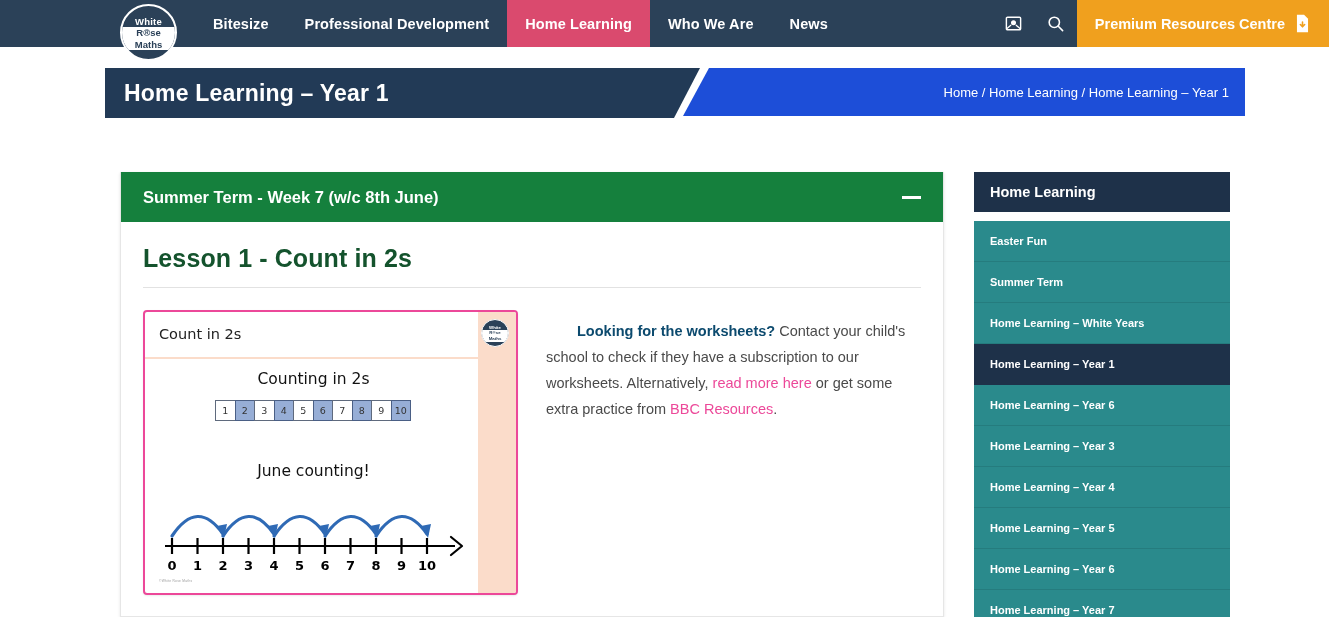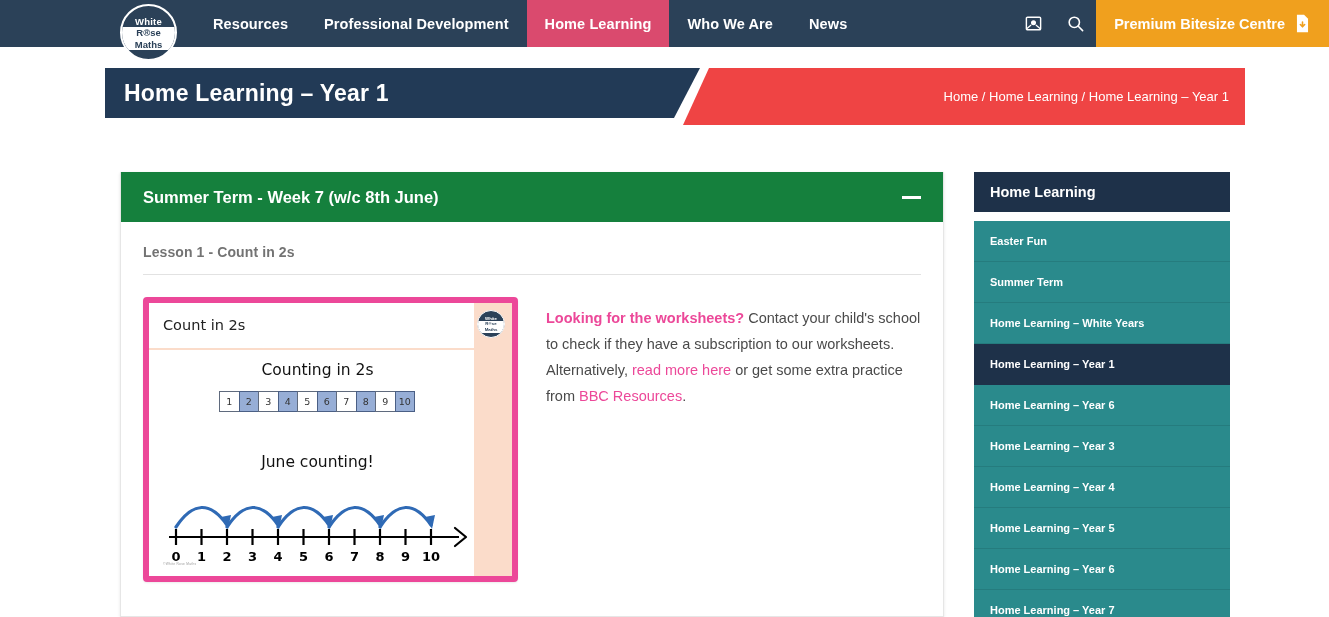--- a/index.html
+++ b/index.html
@@ -64,22 +64,22 @@
     position: absolute; left: 105px; top: 0; width: 595px; height: 50px;
     background: #223a56;
     clip-path: polygon(0 0, 100% 0, calc(100% - 26px) 100%, 0 100%);
     display: flex; align-items: center;
   }
   .banner-title {
     color: #ffffff; font-size: 23px; font-weight: bold;
     padding-left: 19px; letter-spacing: .2px;
   }
   .banner-teal {
-    position: absolute; left: 683px; top: 0; width: 562px; height: 57px;
-    background: #ef4444;
+    position: absolute; left: 683px; top: 0; width: 562px; height: 48px;
+    background: #1d4ed8;
     clip-path: polygon(26px 0, 100% 0, 100% 100%, 0 100%);
     display: flex; align-items: center; justify-content: flex-end;
   }
   .breadcrumb {
     color: #ffffff; font-size: 13px; padding-right: 16px; white-space: nowrap;
   }
 
   
   .content {
     position: absolute; top: 172px; left: 0; width: 1329px; height: 445px;
@@ -94,31 +94,31 @@
   .card-header {
     height: 50px; background: #15803d;
     display: flex; align-items: center; justify-content: space-between;
     padding: 0 22px; cursor: pointer;
   }
   .card-header-title { color: #ffffff; font-size: 16.5px; font-weight: bold; }
   .minus-icon { width: 19px; height: 3px; background: #ffffff; }
 
   .card-body { padding: 22px 22px 0 22px; }
   .lesson-title {
-    color: #737373; font-size: 14px; font-weight: bold;
+    color: #14532d; font-size: 25px; font-weight: bold;
     padding-bottom: 14px; letter-spacing: .1px;
   }
   .divider { height: 1px; background: #e2e2e2; margin-bottom: 22px; }
 
   .lesson-row { display: flex; gap: 28px; }
 
   
   .slide {
     width: 375px; height: 285px;
-    background: #ffffff; border: 6px solid #ec4899; border-radius: 4px;
+    background: #ffffff; border: 2px solid #ec4899; border-radius: 4px;
     position: relative; overflow: hidden; flex: none; cursor: pointer;
     box-shadow: 0 1px 2px rgba(0,0,0,.08);
   }
   .slide-stripe {
     position: absolute; right: 0; top: 0; width: 38px; height: 100%;
     background: #fbdcca;
   }
   .slide-title {
     position: absolute; left: 14px; top: 14px;
     font-size: 14.5px; color: #222222;
@@ -167,21 +167,21 @@
   .slide-watermark {
     position: absolute; left: 14px; bottom: 10px;
     font-size: 3.2px; color: #9a9a9a; letter-spacing: .3px;
   }
 
   
   .lesson-text {
     flex: 1; padding-top: 8px;
     font-size: 14.5px; line-height: 26px; color: #4a4a4a;
   }
-  .lesson-text b { color: #ec4899; }
+  .lesson-text b { color: #0c4a6e; margin-left: 31px; }
   .lesson-text a { color: #ec4899; text-decoration: none; cursor: pointer; }
 
   
   .sidebar {
     position: absolute; left: 974px; top: 0; width: 256px;
   }
   .sb-head {
     height: 40px; background: #1e3149;
     display: flex; align-items: center; padding-left: 16px;
     color: #ffffff; font-size: 14.5px; font-weight: bold;
@@ -194,42 +194,42 @@
     color: #ffffff; font-size: 11px; font-weight: bold;
     cursor: pointer;
   }
   .sb-item.active { background: #1e3149; border-bottom-color: #1e3149; }
 </style>
 </head>
 <body>
 
 <div class="topnav">
   <div class="nav-items">
-    <div class="nav-item">Resources</div>
+    <div class="nav-item">Bitesize</div>
     <div class="nav-item">Professional Development</div>
     <div class="nav-item active">Home Learning</div>
     <div class="nav-item">Who We Are</div>
     <div class="nav-item">News</div>
   </div>
   <div class="nav-right">
     <div class="nav-icon-btn">
       <svg width="19" height="19" viewBox="0 0 24 24" fill="none" stroke="#ffffff" stroke-width="1.8">
         <rect x="3" y="4" width="18" height="16" rx="1.5"></rect>
         <circle cx="12" cy="11" r="3.2" fill="#ffffff" stroke="none"></circle>
         <path d="M3 19l6-5M21 19l-6-5" stroke-width="1.6"></path>
       </svg>
     </div>
     <div class="nav-icon-btn">
       <svg width="19" height="19" viewBox="0 0 24 24" fill="none" stroke="#ffffff" stroke-width="2">
         <circle cx="10.5" cy="10.5" r="6.5"></circle>
         <path d="M15.5 15.5L21 21" stroke-linecap="round"></path>
       </svg>
     </div>
     <div class="premium-btn">
-      <span>Premium Bitesize Centre</span>
+      <span>Premium Resources Centre</span>
       <svg width="17" height="19" viewBox="0 0 20 24">
         <path d="M3 1h9l5 5v17H3z" fill="#ffffff"></path>
         <path d="M10 10v6M7.3 13.3L10 16.2l2.7-2.9" stroke="#f0a01e" stroke-width="2" fill="none" stroke-linecap="round" stroke-linejoin="round"></path>
       </svg>
     </div>
   </div>
 </div>
 
 <div class="logo-wrap">
   <div class="logo-badge">

